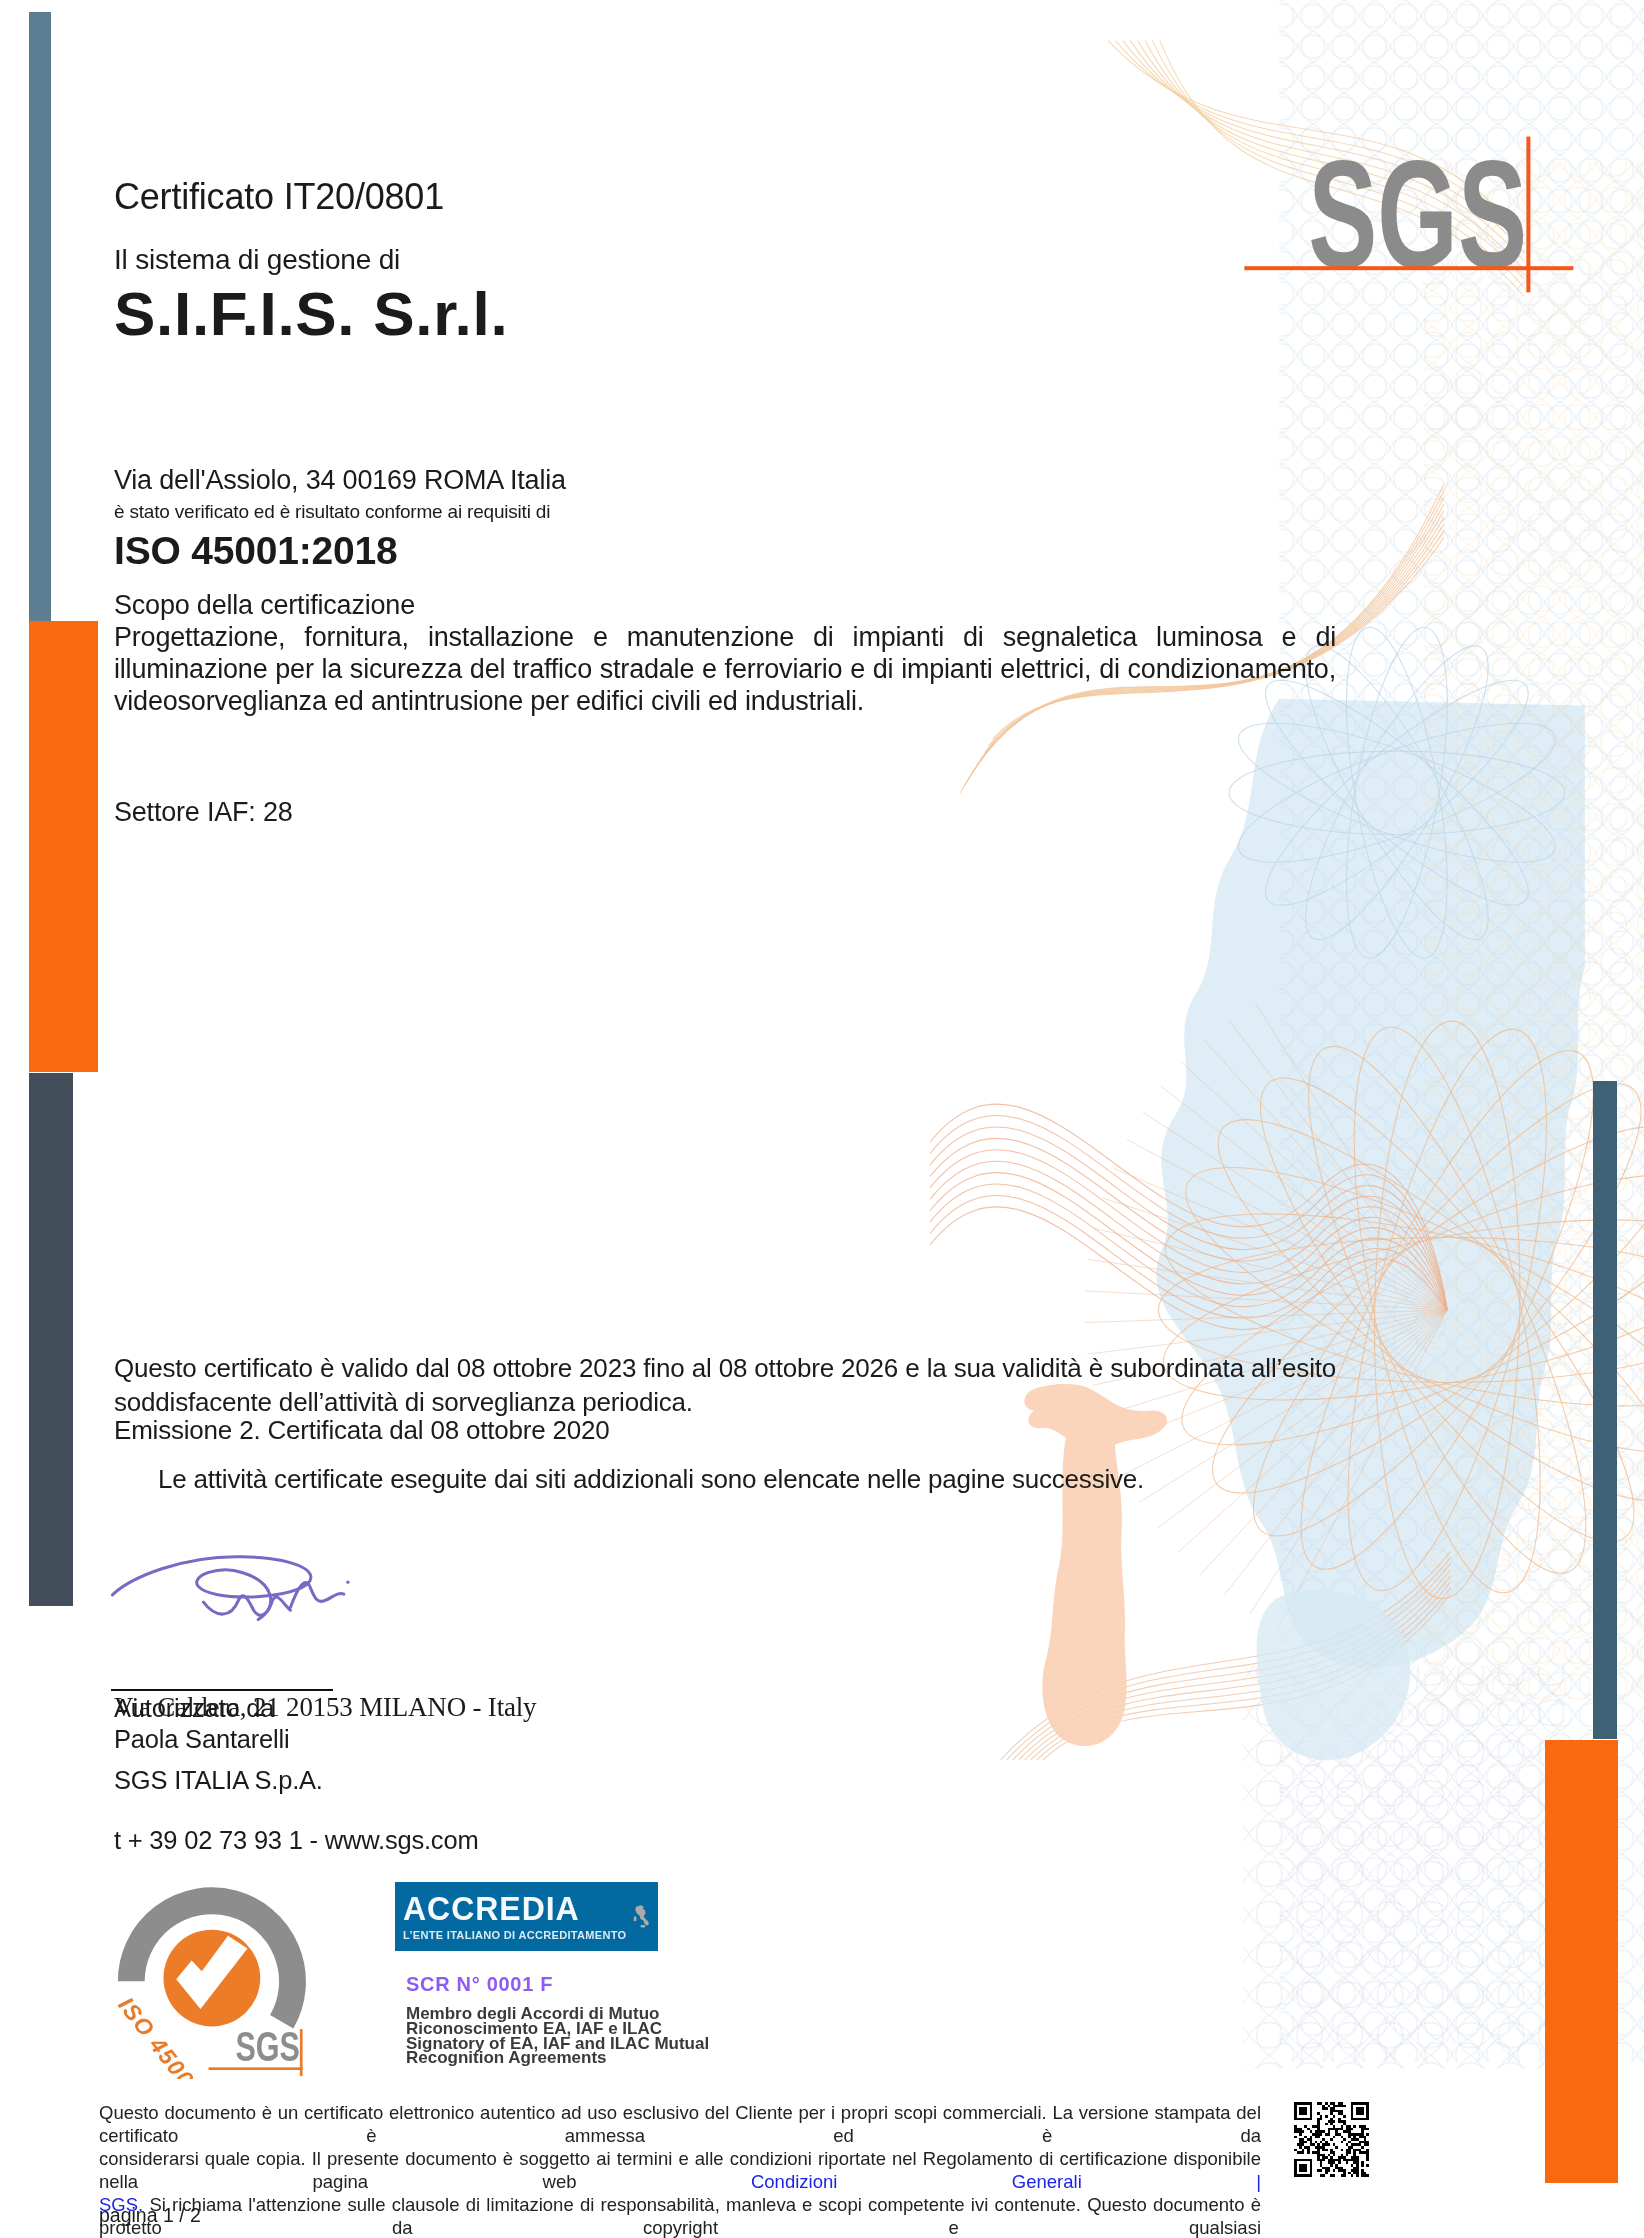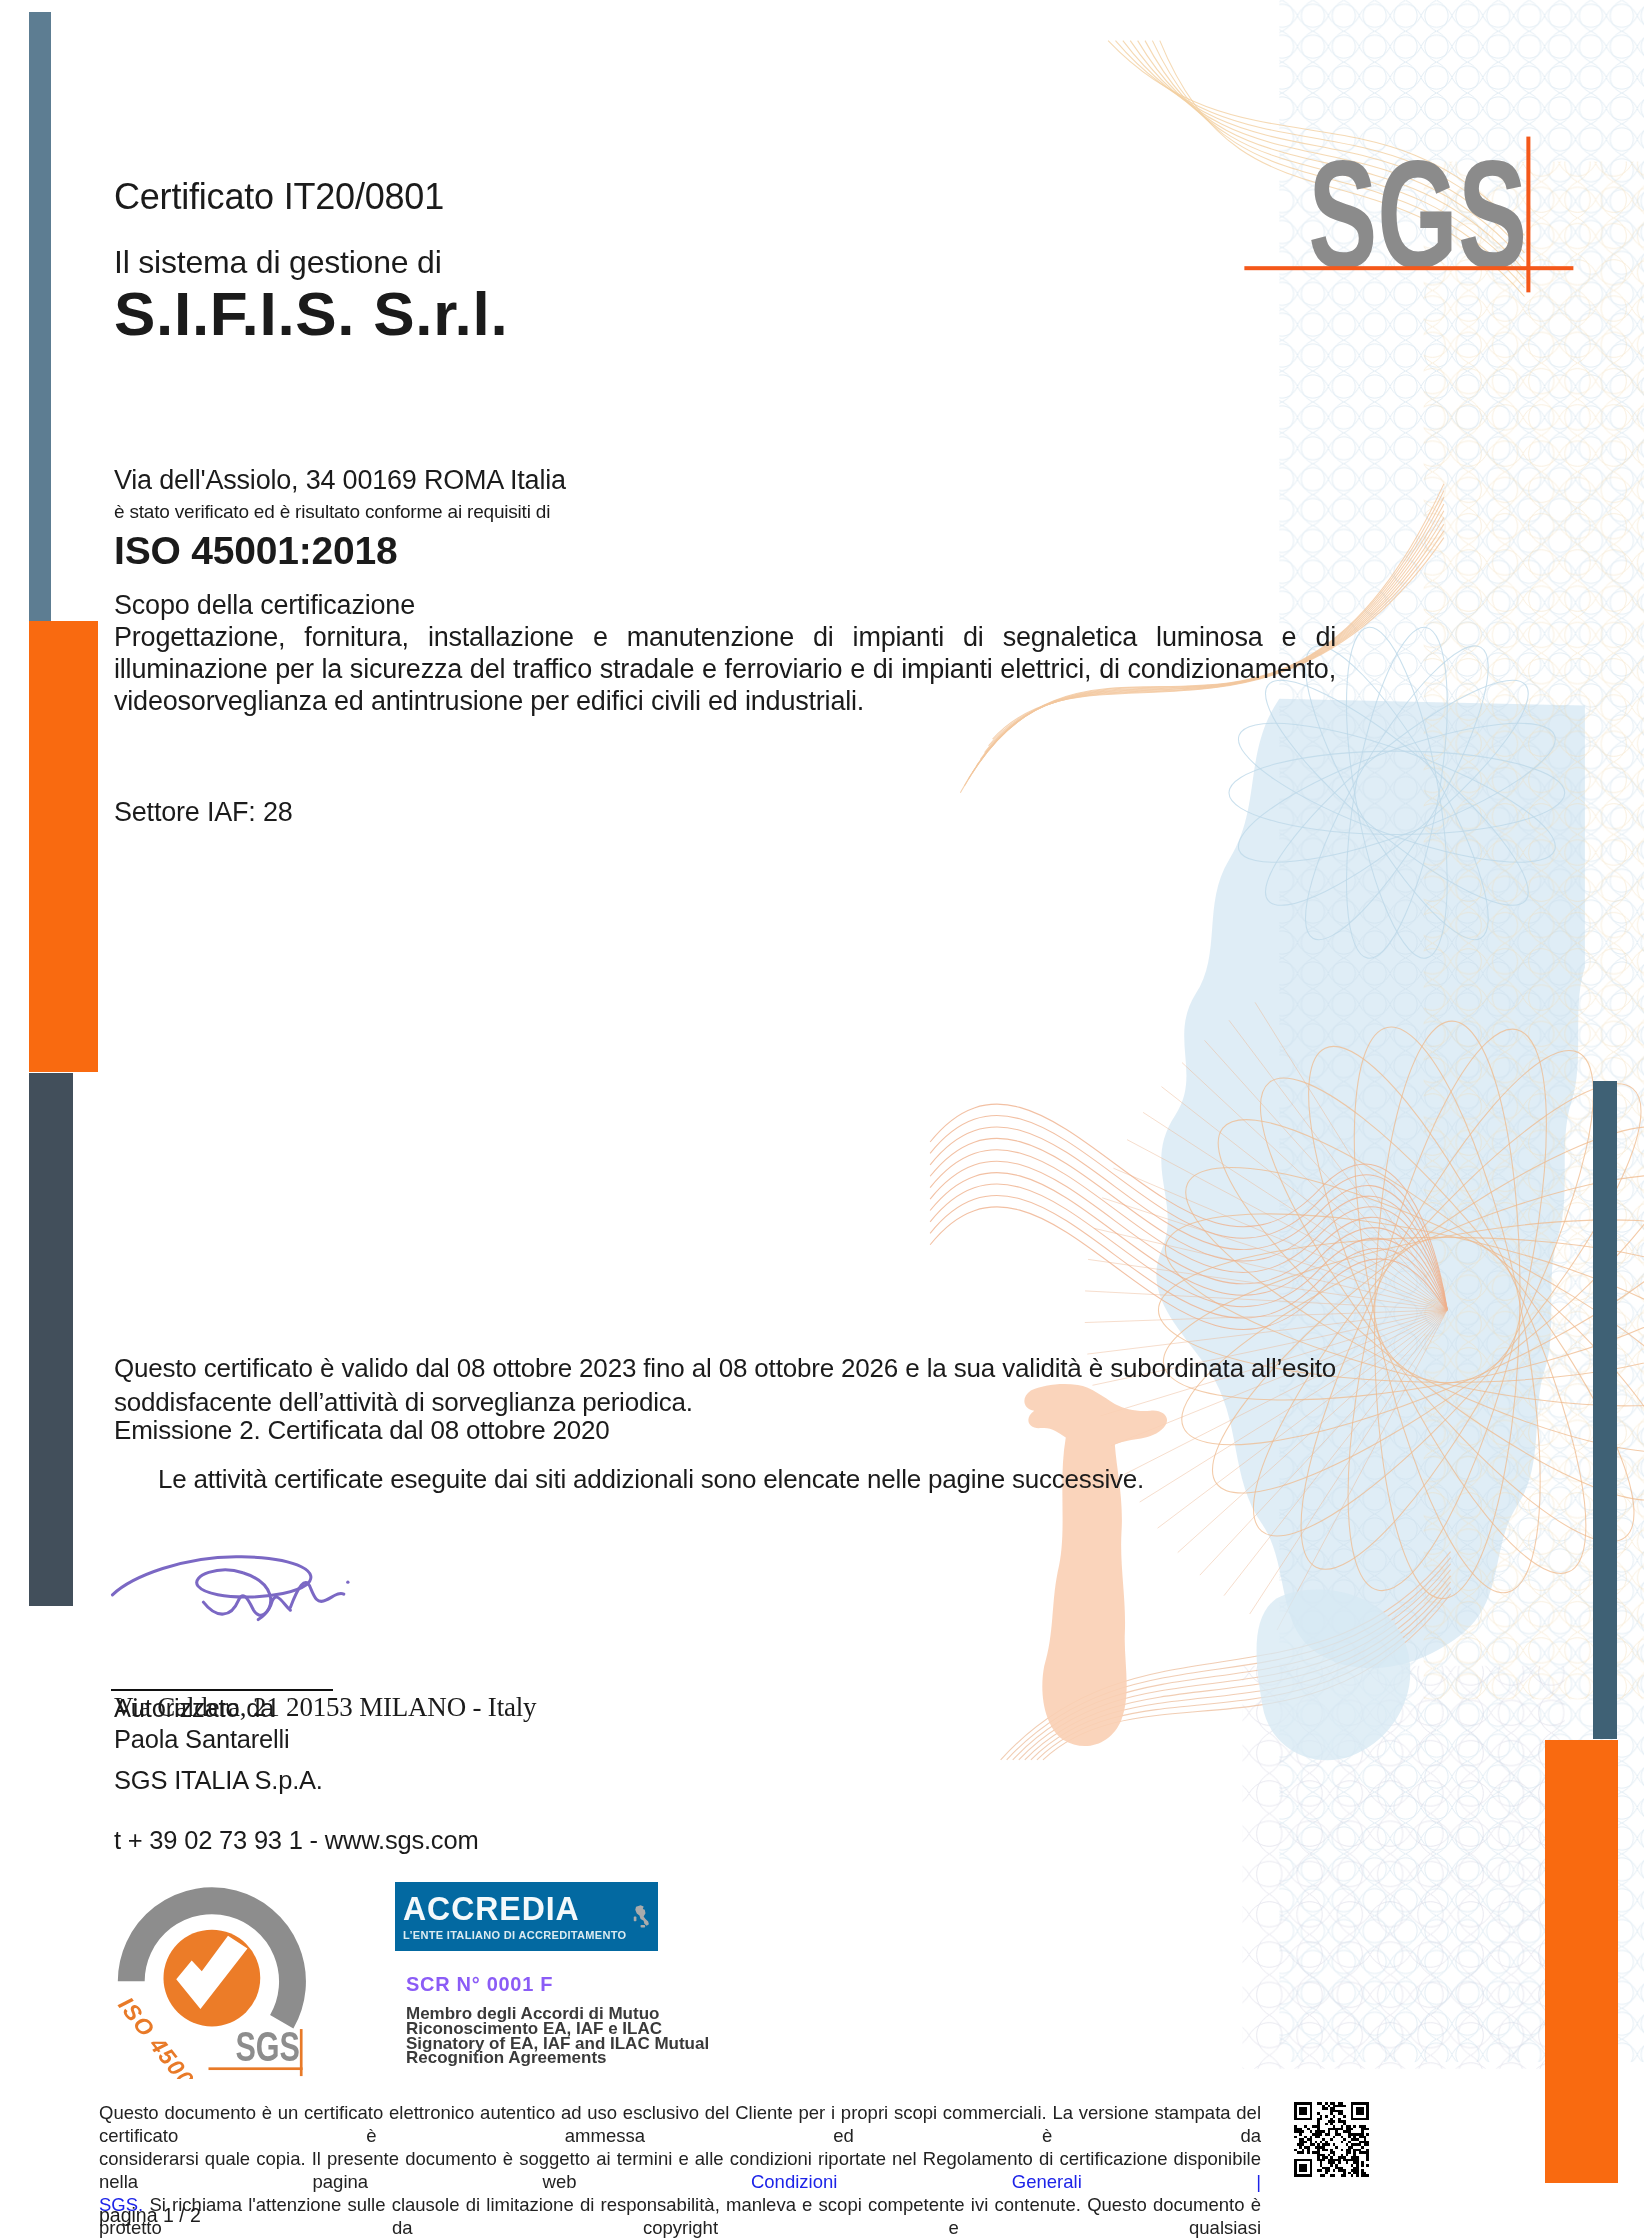--- a/index.html
+++ b/index.html
@@ -14,21 +14,21 @@
   .bar-orange-left{left:29px;top:621px;width:69px;height:451px;background:#F96A10;z-index:3;}
   .bar-dark-left{left:29px;top:1073px;width:44px;height:533px;background:#424F5B;z-index:3;}
   .bar-steel-right{left:1593px;top:1081px;width:24px;height:658px;background:#3F6175;z-index:3;}
   .block-orange-right{left:1545px;top:1740px;width:73px;height:443px;background:#F96A10;z-index:3;}
   
   #deco{left:0;top:0;z-index:1;}
   
   .txt{position:absolute;left:114px;z-index:4;white-space:nowrap;letter-spacing:-0.2px;}
   .wrap{white-space:normal;width:1222px;}
   .cert-no{top:176px;font-size:36px;}
-  .intro{top:244px;font-size:32px;}
+  .intro{top:244px;font-size:28px;}
   .company{top:278px;font-size:62px;font-weight:bold;letter-spacing:0.7px;}
   .address{top:465px;font-size:27px;}
   .conformity{top:501px;font-size:19px;}
   .standard{top:529px;font-size:39px;font-weight:bold;}
   .scope-title{top:590px;font-size:27px;}
   .scope-text{top:621px;font-size:27px;line-height:32px;text-align:justify;}
   .sector{top:797px;font-size:27px;}
   .validity{top:1351px;font-size:26px;line-height:34px;text-align:justify;}
   .emission{top:1415px;font-size:26px;}
   .additional{top:1464px;font-size:26px;margin-left:44px;}

